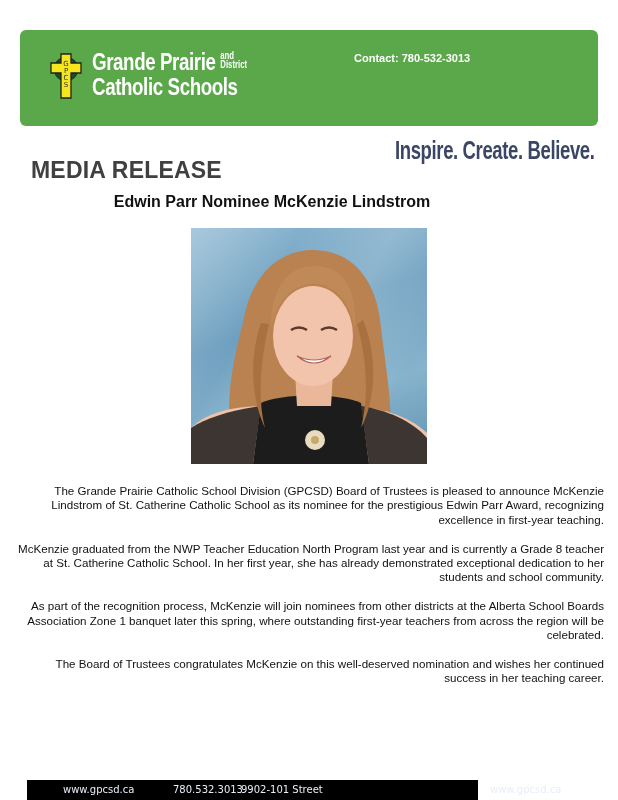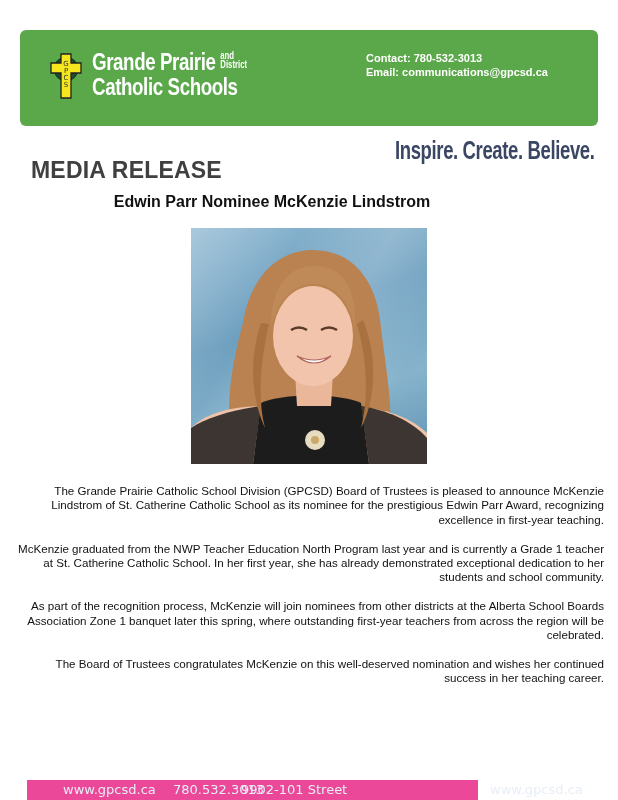--- a/index.html
+++ b/index.html
@@ -22,21 +22,21 @@
   .logo-line1 { font-size: 24px; line-height: 24px; white-space: nowrap; letter-spacing: -0.5px; }
   .logo-line2 { font-size: 24px; line-height: 25px; white-space: nowrap; letter-spacing: -0.5px; }
   .logo-small {
     display: inline-block; font-size: 10px; line-height: 9px; vertical-align: top;
     margin-left: 6px; margin-top: 1px; letter-spacing: 0;
   }
   .pub-info {
     position: absolute; left: 334px; top: 21px; color: #fff; font-weight: bold;
   }
   .pub-date { font-size: 14px; line-height: 18px; }
-  .pub-contact, .pub-email { font-size: 11px; line-height: 14px; margin-left: 12px; }
+  .pub-contact, .pub-email { font-size: 11px; line-height: 14px; }
   .media-release {
     position: absolute; left: 31px; top: 157px; font-size: 23px; font-weight: bold;
     color: #404040; letter-spacing: 0.2px;
   }
   .tagline {
     position: absolute; left: 395px; top: 136px; font-size: 25px; font-weight: bold;
     color: #3b4665; white-space: nowrap;
     transform: scaleX(0.74); transform-origin: left top; letter-spacing: -0.5px;
   }
   .headline {
@@ -50,21 +50,21 @@
       linear-gradient(120deg, rgba(255,255,255,0.25) 0%, rgba(255,255,255,0) 30%, rgba(255,255,255,0.2) 55%, rgba(255,255,255,0) 80%),
       linear-gradient(160deg, #8db7d1 0%, #6d9fbf 40%, #87b3cc 70%, #5f93b3 100%);
   }
   .body-text {
     position: absolute; left: 14px; width: 590px; top: 484px;
     font-size: 11.6px; line-height: 14.4px; text-align: right; color: #111;
   }
   .body-text p { margin: 0 0 14.4px 0; }
   .footer {
     position: absolute; left: 27px; top: 780px; width: 451px; height: 20px;
-    background: #ec4899; color: #e8eef6; font-size: 13px; line-height: 20px;
+    background: #000000; color: #e8eef6; font-size: 10px; line-height: 20px;
     font-family: "DejaVu Sans", sans-serif;
   }
   .footer span { position: absolute; top: 0; white-space: nowrap; }
 </style>
 </head>
 <body>
 
 <div class="banner">
   <svg class="logo-cross" viewBox="0 0 36 48">
     <circle cx="18" cy="17" r="12" fill="#1f4a2e" stroke="#163a24" stroke-width="1"></circle>
@@ -75,21 +75,20 @@
     <text x="18" y="35" font-size="7" text-anchor="middle" fill="#333" font-family="DejaVu Sans, sans-serif">S</text>
   </svg>
   <div class="logo-text">
     <div class="logo-line1">
       <span>Grande Prairie</span><span class="logo-small"><span>and</span><br><span>District</span></span>
     </div>
     <div class="logo-line2">Catholic Schools</div>
   </div>
   <div class="pub-info">
     <div class="pub-contact">Contact: 780-532-3013</div>
-    <div class="pub-email">Email: communications@gpcsd.ca</div>
   </div>
 </div>
 
 <div class="media-release">MEDIA RELEASE</div>
 <div class="tagline">Inspire. Create. Believe.</div>
 
 <div class="headline">Edwin Parr Nominee McKenzie Lindstrom</div>
 
 <div class="photo" title="Portrait photo of McKenzie Lindstrom">
   <svg width="236" height="236" viewBox="0 0 236 236">
@@ -113,21 +112,21 @@
 
     <path d="M100 102 Q108 97 116 102" stroke="#5a3a28" stroke-width="2.5" fill="none"></path>
     <path d="M130 102 Q138 97 146 102" stroke="#5a3a28" stroke-width="2.5" fill="none"></path>
 
     <path d="M106 128 Q123 142 140 128 Q123 136 106 128 Z" fill="#fff" stroke="#b0625a" stroke-width="1.2"></path>
   </svg>
 </div>
 
 <div class="body-text">
   <p>The Grande Prairie Catholic School Division (GPCSD) Board of Trustees is pleased to announce McKenzie Lindstrom of St. Catherine Catholic School as its nominee for the prestigious Edwin Parr Award, recognizing excellence in first-year teaching.</p>
-  <p>McKenzie graduated from the NWP Teacher Education North Program last year and is currently a Grade 1 teacher at St. Catherine Catholic School. In her first year, she has already demonstrated exceptional dedication to her students and school community.</p>
+  <p>McKenzie graduated from the NWP Teacher Education North Program last year and is currently a Grade 8 teacher at St. Catherine Catholic School. In her first year, she has already demonstrated exceptional dedication to her students and school community.</p>
   <p>As part of the recognition process, McKenzie will join nominees from other districts at the Alberta School Boards Association Zone 1 banquet later this spring, where outstanding first-year teachers from across the region will be celebrated.</p>
   <p>The Board of Trustees congratulates McKenzie on this well-deserved nomination and wishes her continued success in her teaching career.</p>
 </div>
 
 <div class="footer">
   <span style="left:36px">www.gpcsd.ca</span>
   <span style="left:146px">780.532.3013</span>
   <span style="left:214px">9902-101  Street</span>
   <span style="left:463px">www.gpcsd.ca</span>
 </div>

